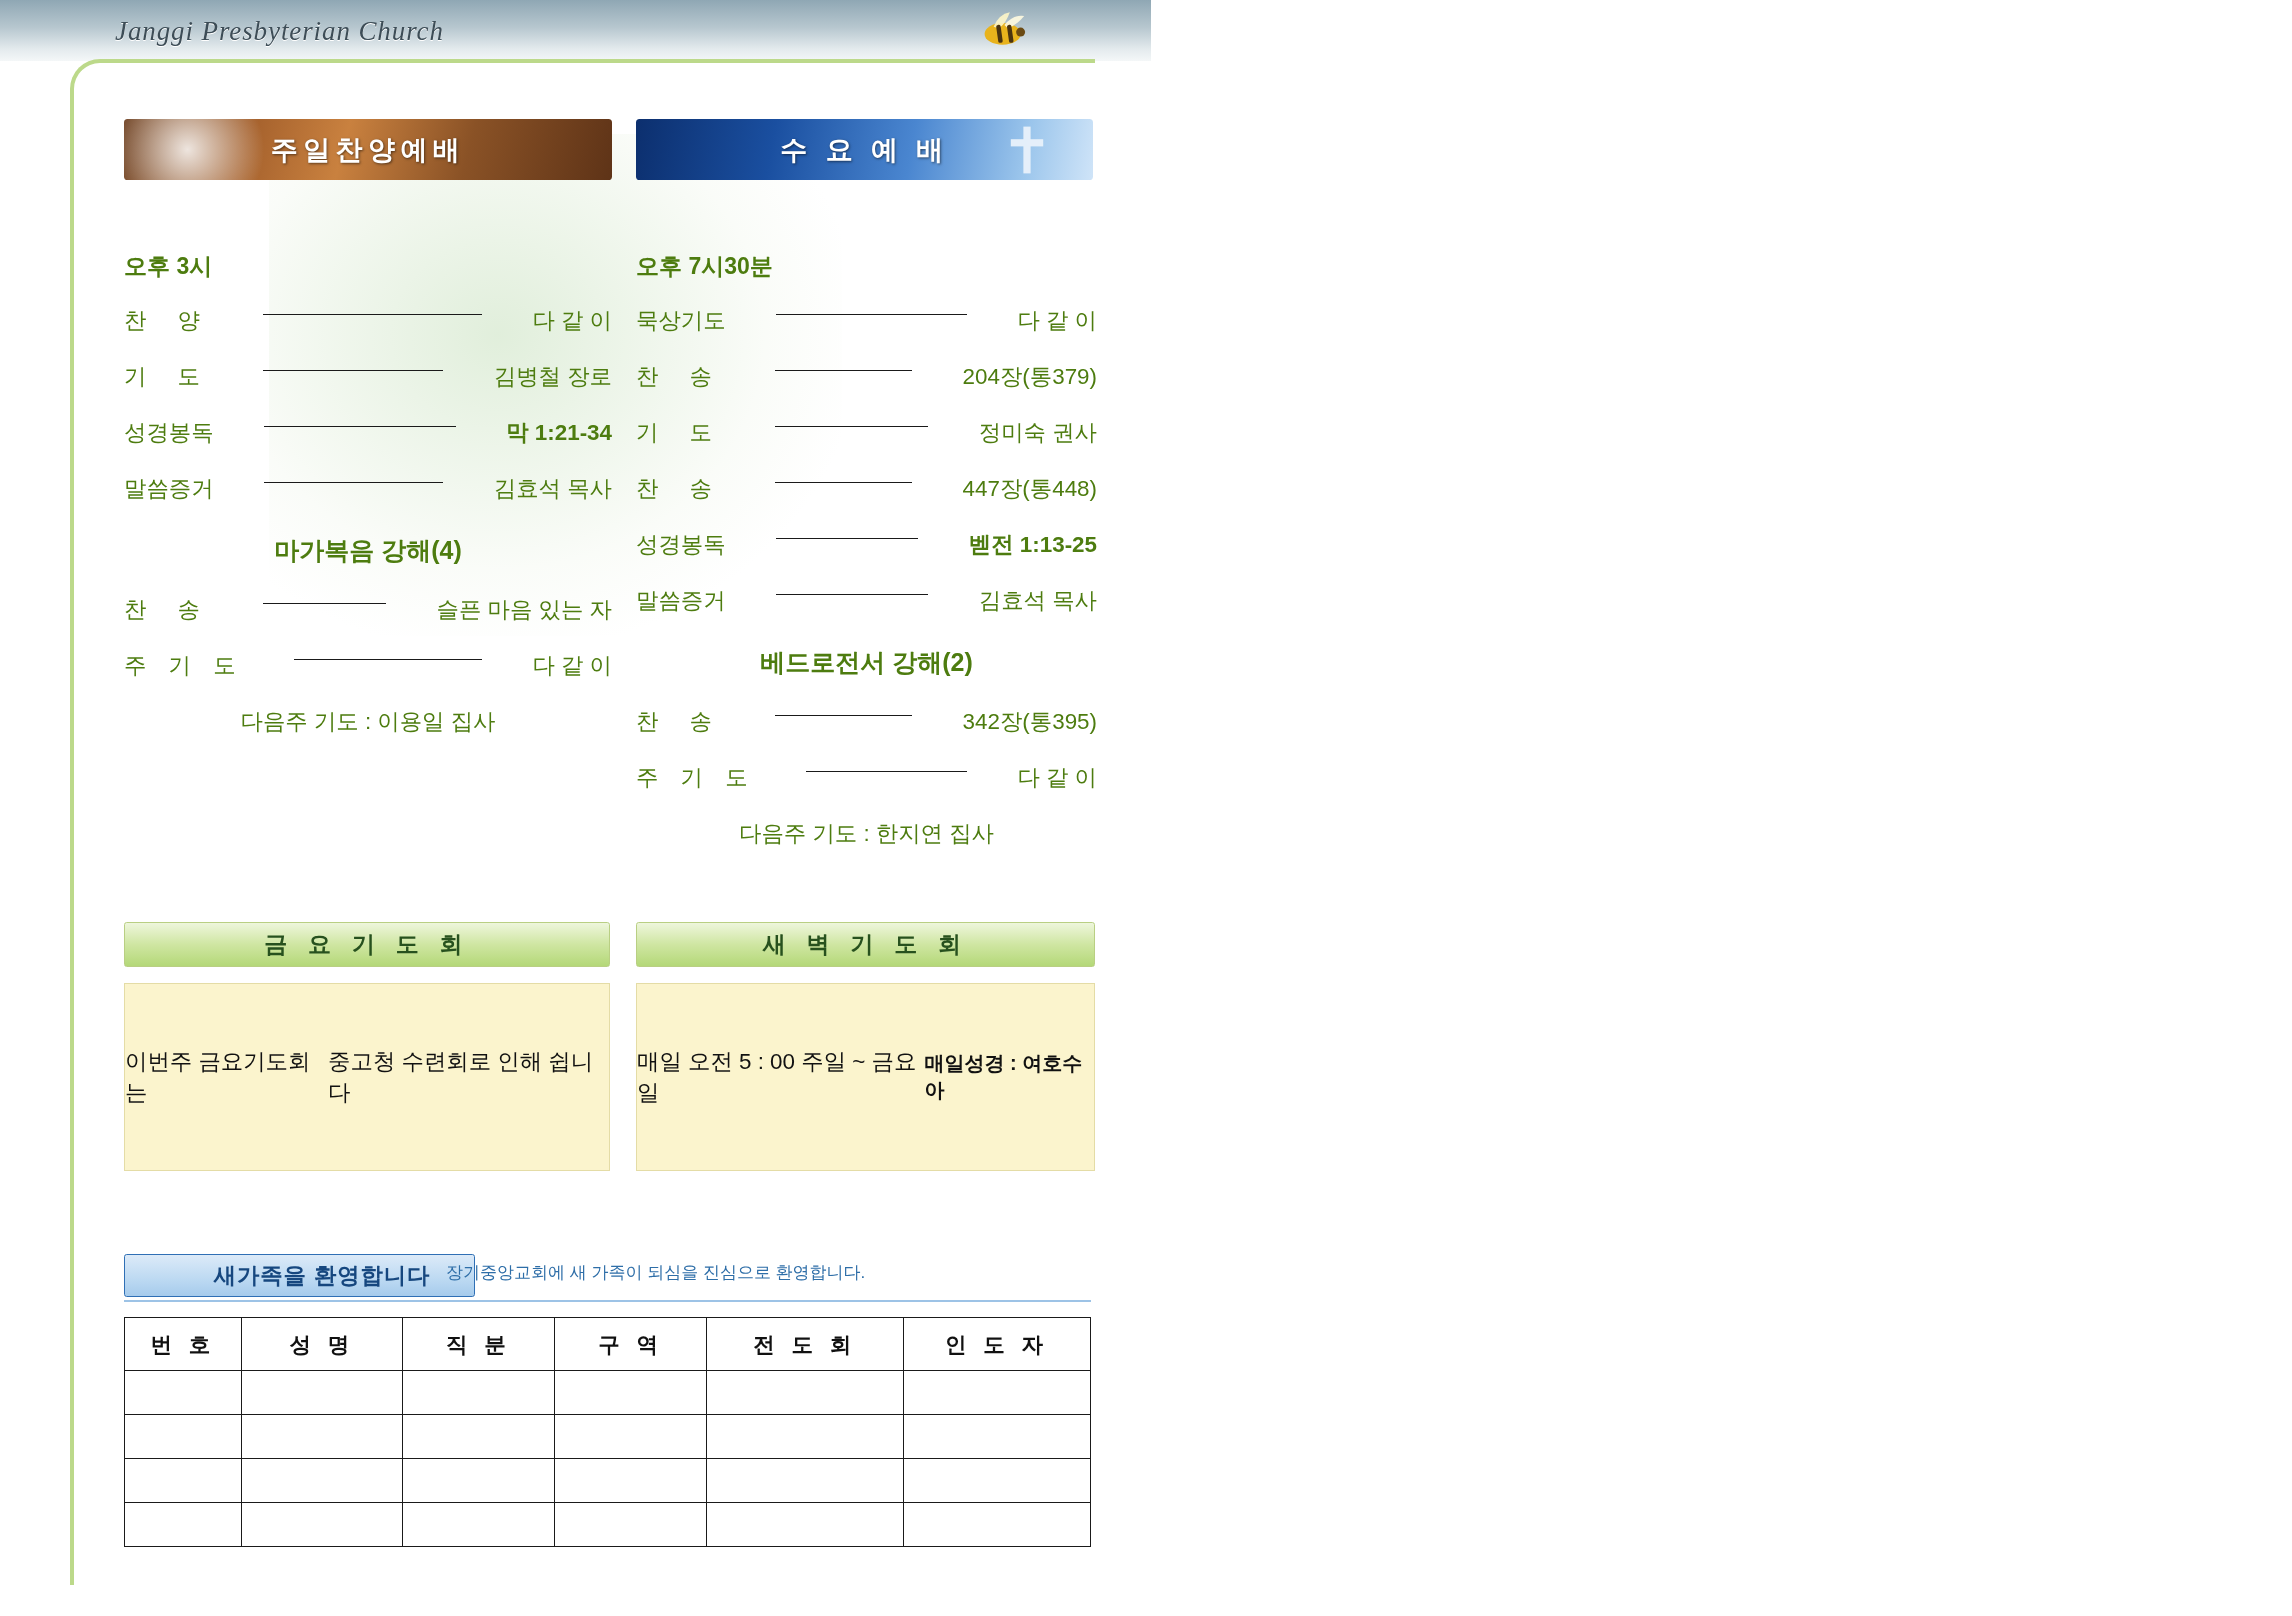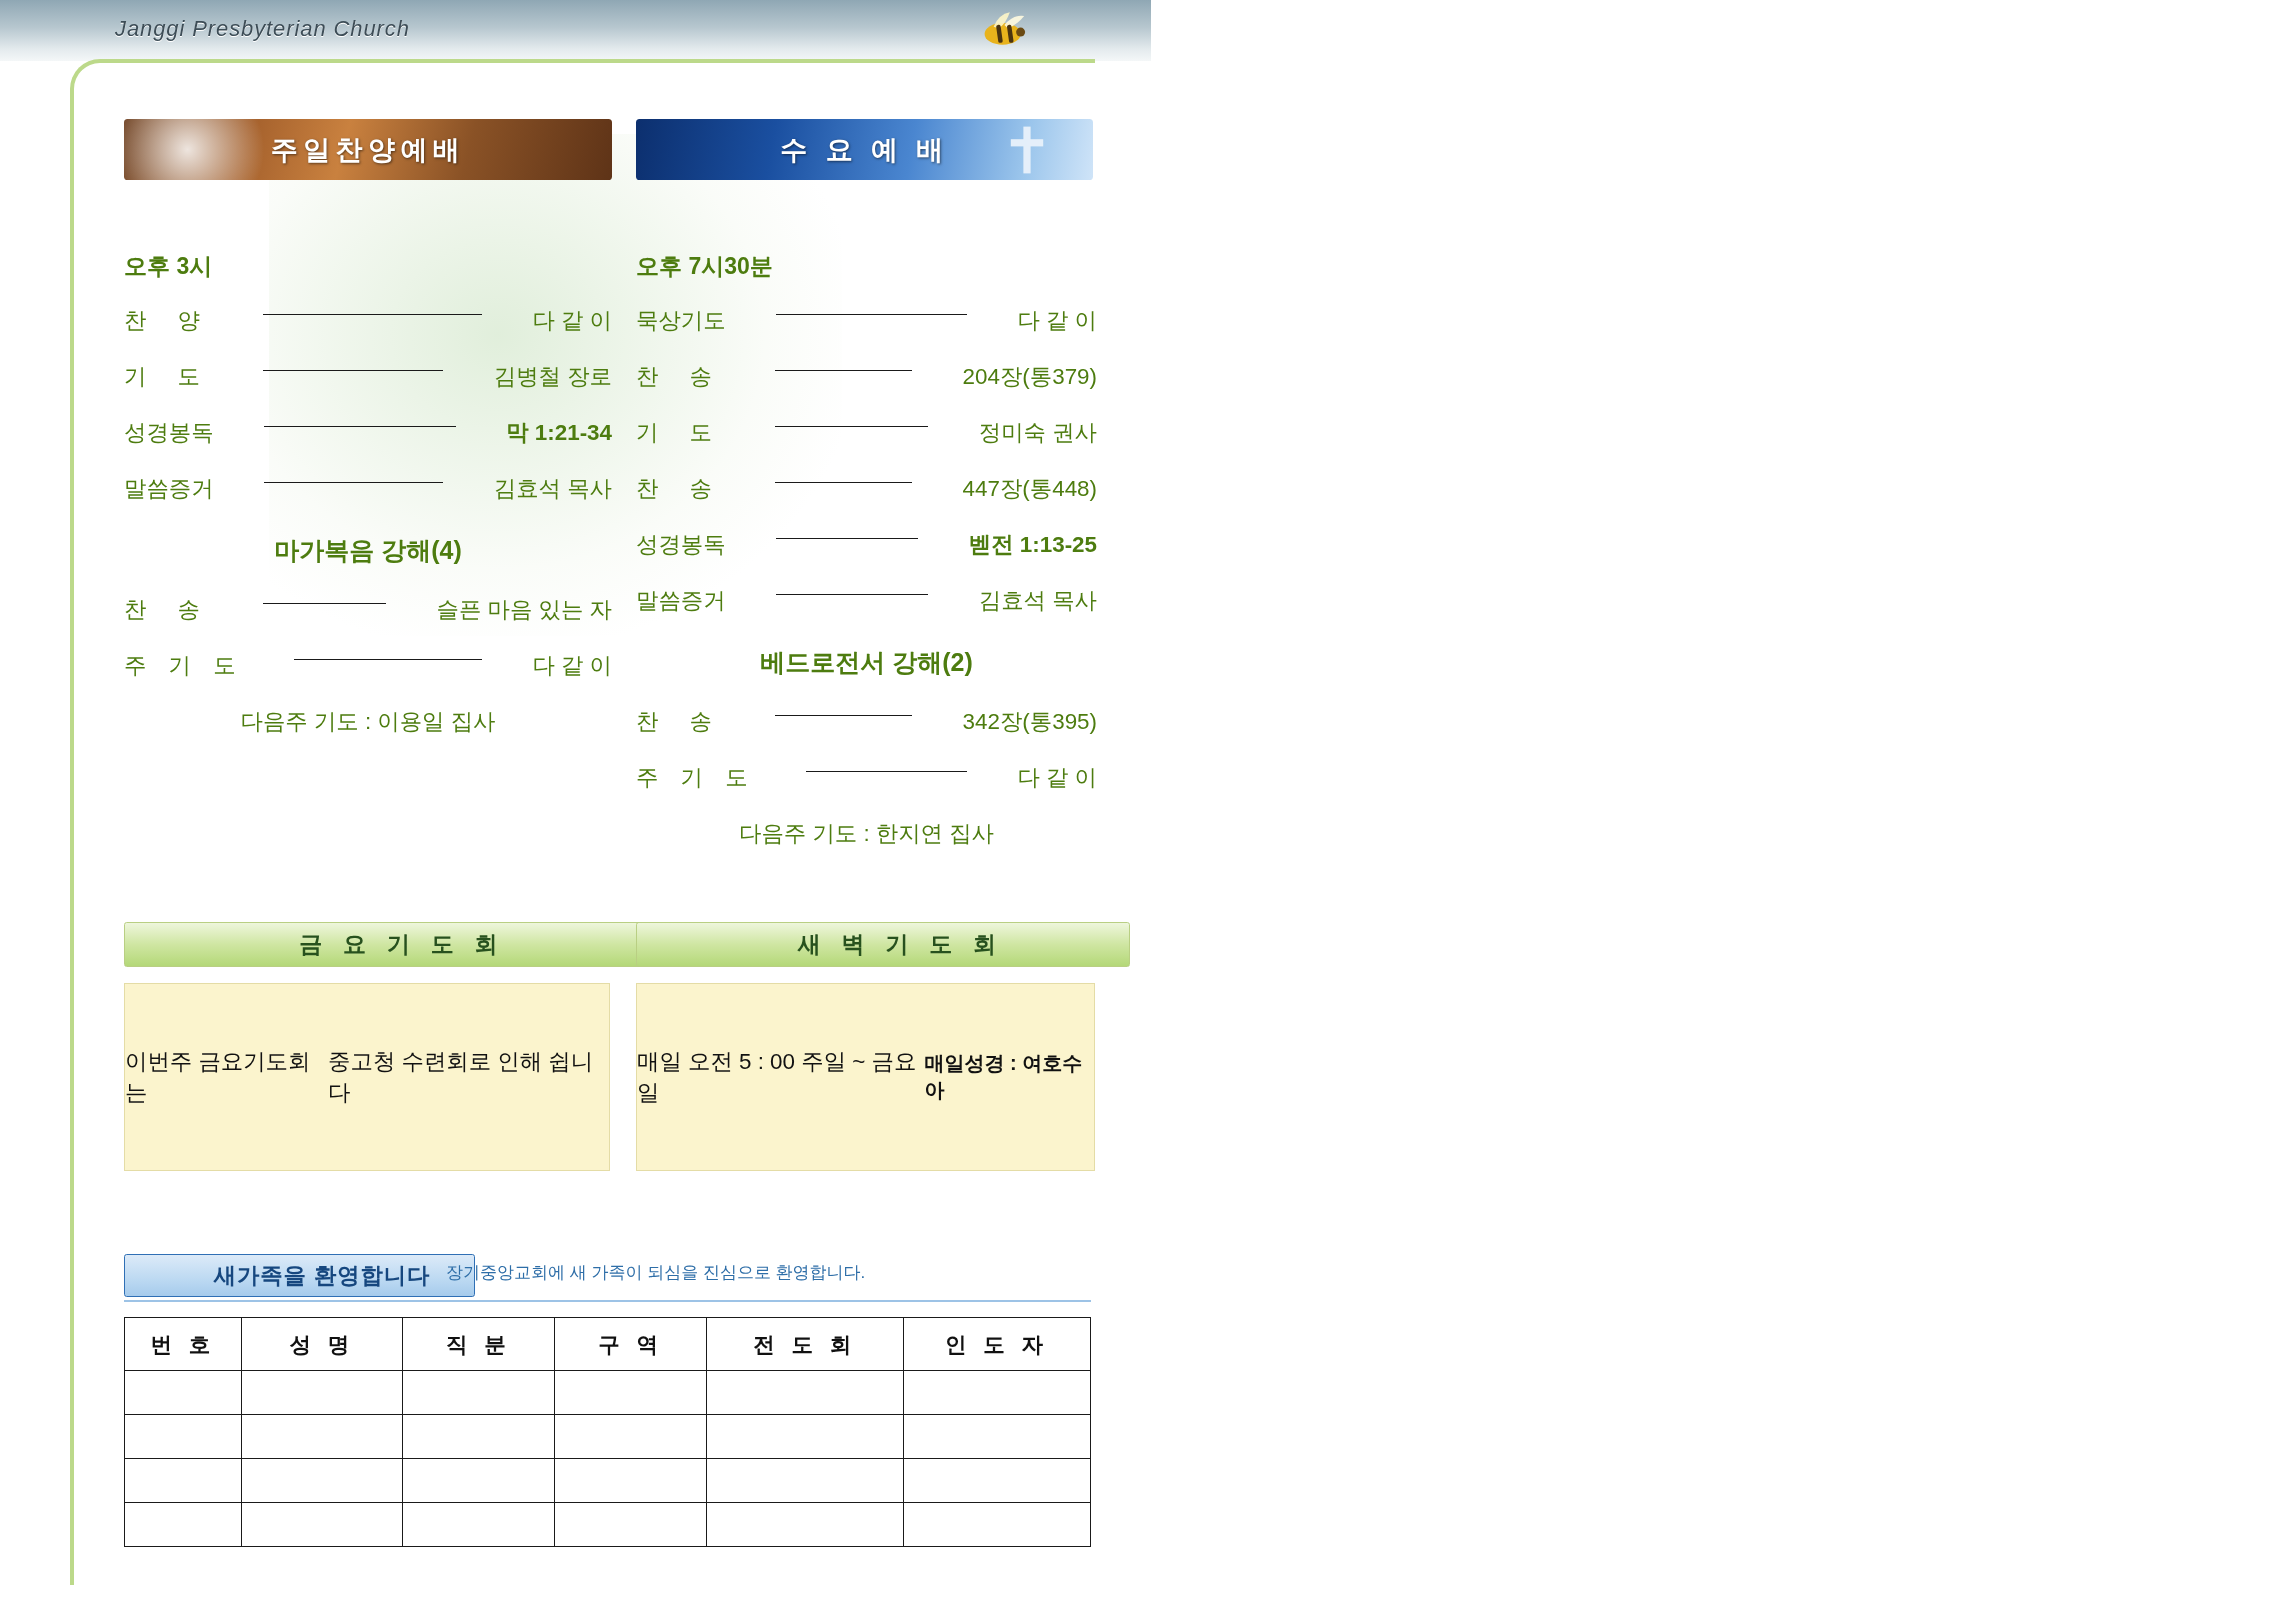--- a/index.html
+++ b/index.html
@@ -26,22 +26,22 @@
     background:#ffffff;
     overflow:hidden;
   }
   
   .top-band{
     position:absolute;left:0;top:0;width:1151px;height:61px;
     background:linear-gradient(to bottom,#8fa7b4 0%,#b7c7cf 45%,#e3eaed 80%,#f4f7f8 100%);
   }
   .brand{
     position:absolute;left:115px;top:16px;
-    font-family:Liberation Sans, sans-serif;
-    font-style:italic;font-size:22px;color:#3d4d57;letter-spacing:0.9px;
+    font-family:Liberation Serif, serif;
+    font-style:italic;font-size:27px;color:#3d4d57;letter-spacing:0.9px;
     text-shadow:0 0.9px 0 #ffffff;
   }
   .bee{
     position:absolute;left:963px;top:5.4px;width:72px;height:47px;
   }
   
   .green-frame{
     position:absolute;left:70px;top:59px;width:1021px;height:1522px;
     border-left:4.5px solid #bcd98a;border-top:4.5px solid #bcd98a;
     border-top-left-radius:30px;
@@ -72,21 +72,20 @@
     background:
       linear-gradient(100deg,#0c2f6e 0%,#1a4fa0 30%,#4a86d0 60%,#9cc6ec 85%,#cfe4f8 100%);
   }
   #banner-wed .cross{
     position:absolute;right:39px;top:3.6px;width:54px;height:54px;z-index:1;opacity:.95;
   }
   .subbanner{
     position:absolute;height:43px;border-radius:2.7px;
     display:flex;align-items:center;justify-content:center;
     border:0.9px solid #b9cf83;
-    padding-left:35px;
   }
   .subbanner .btxt{font-size:23px;font-weight:bold;color:#27511e;letter-spacing:7.2px;}
   #banner-friday{
     left:124px;top:922px;width:484px;
     background:linear-gradient(to bottom,#eef6dc 0%,#cfe6a2 50%,#b4d878 100%);
   }
   #banner-dawn{
     left:636px;top:922px;width:457px;
     background:linear-gradient(to bottom,#eef6dc 0%,#cfe6a2 50%,#b4d878 100%);
   }

